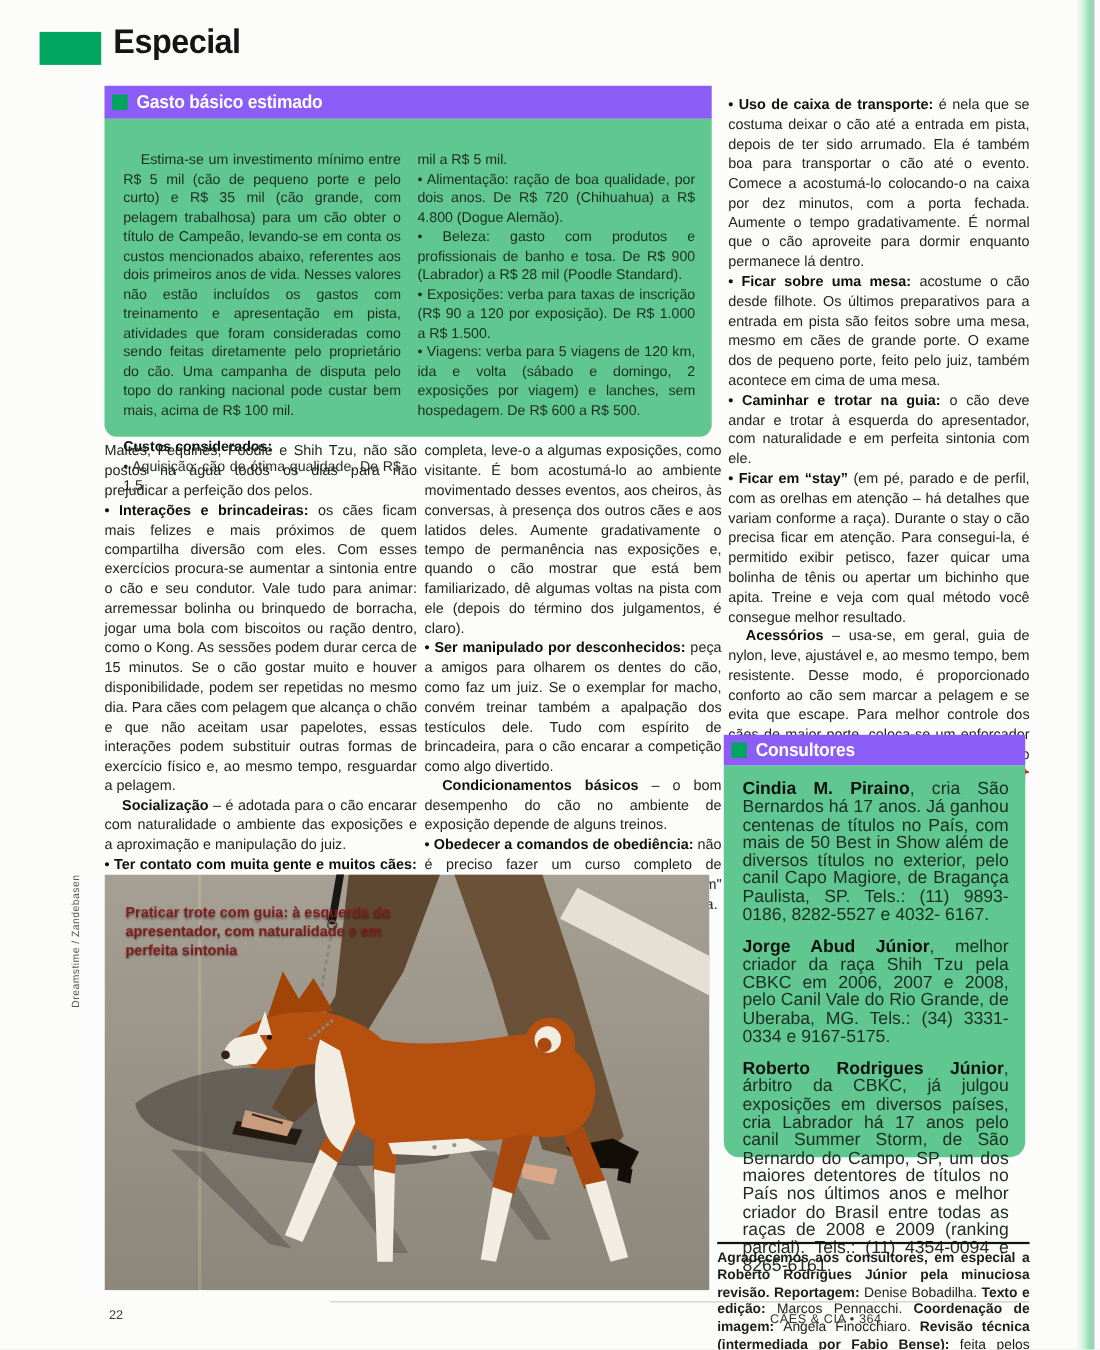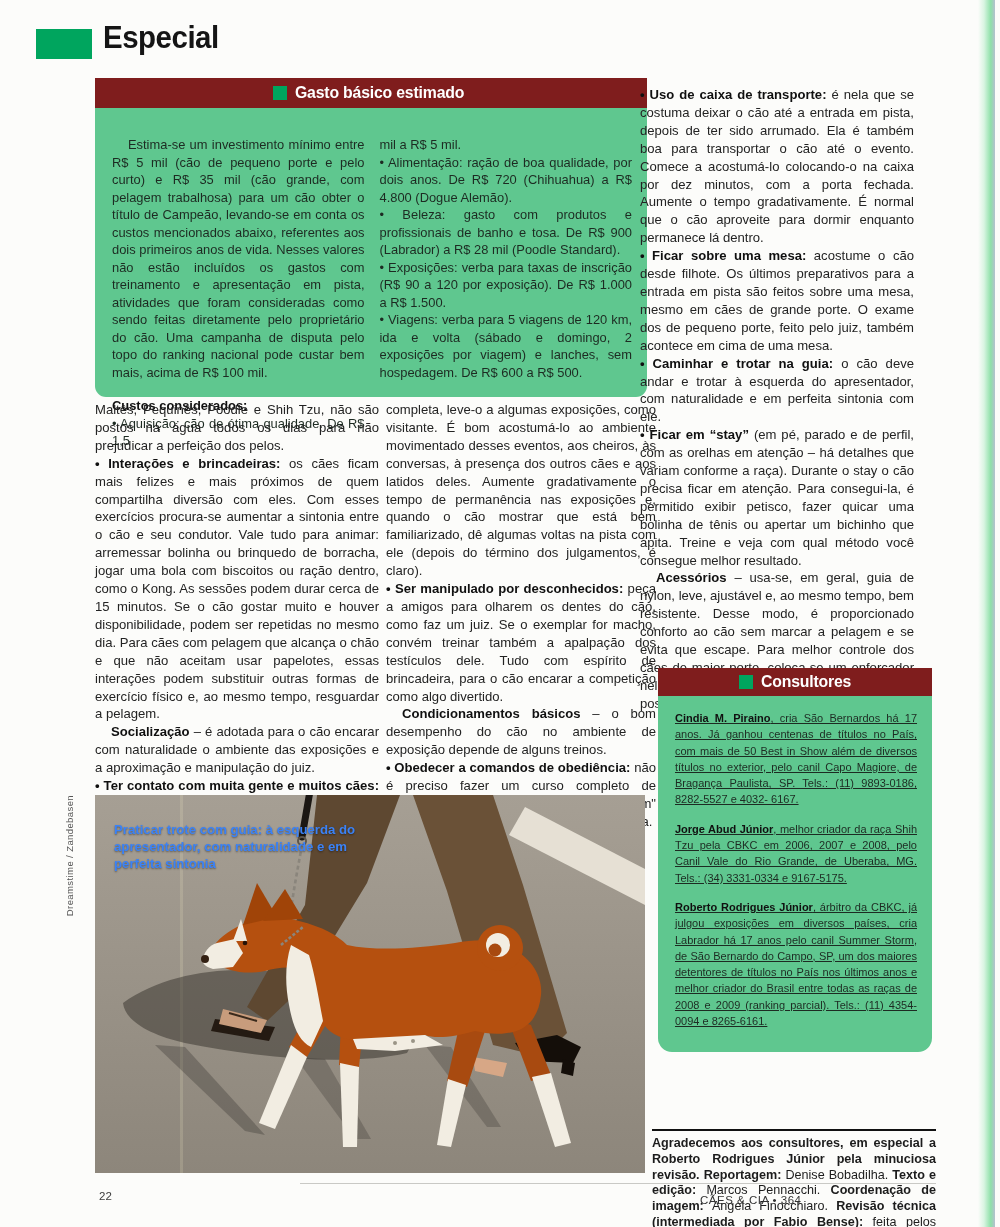--- a/index.html
+++ b/index.html
@@ -11,46 +11,46 @@
   .para .lead{font-weight:bold;color:#101010;}
   .para.indent{text-indent:16px;}
   .para.gap{margin-top:16px;}
 
   
   .hdr-block{position:absolute;left:36px;top:29px;width:56px;height:30px;background:#00a55e;}
   .hdr-title{position:absolute;left:103px;top:20px;font-size:31px;font-weight:900;color:#151515;
              letter-spacing:-0.5px;transform:scaleX(.95);transform-origin:left;}
 
   
-  .bar{position:absolute;height:30px;background:#7f1d1d;display:flex;align-items:center;padding-left:7px;box-sizing:border-box;justify-content:center;}
+  .bar{position:absolute;height:30px;background:#8b5cf6;display:flex;align-items:center;padding-left:7px;box-sizing:border-box;}
   .bar .sq{width:14px;height:14px;background:#00a55e;margin-right:8px;flex:0 0 auto;}
   .bar .t{color:#ffffff;font-weight:bold;font-size:17px;letter-spacing:-0.2px;white-space:nowrap;
           transform:scaleX(.93);transform-origin:left;}
   .greenbody{position:absolute;background:#5fc78f;border-radius:0 0 11px 11px;box-sizing:border-box;}
   .greenbody .para{font-size:12.9px;line-height:17.5px;color:#1d2b22;}
   .gasto-cols{display:flex;gap:15px;padding:12px 15px 10px 17px;margin-top:16px;}
   .gasto-col{flex:1;}
 
   
   .col{position:absolute;}
   #col-right{padding-right:0;}
   #col-right .para:last-child{position:relative;}
   .dog-end{position:absolute;right:0;bottom:1px;line-height:0;}
 
   
   .photo{position:absolute;left:95px;top:795px;width:550px;height:378px;}
   .photo svg{display:block;}
-  .caption{position:absolute;left:19px;top:26px;width:258px;color:#3b82f6;font-weight:bold;
+  .caption{position:absolute;left:19px;top:26px;width:258px;color:#7f1d1d;font-weight:bold;
            font-size:13.2px;line-height:17px;text-shadow:0 1px 2px rgba(0,0,0,.45);}
   .credit{position:absolute;left:64px;top:795px;width:14px;height:180px;}
   .credit span{position:absolute;left:0;top:0;transform:rotate(-90deg) translateX(-100%);
                transform-origin:left top;white-space:nowrap;font-size:9.5px;color:#555;letter-spacing:.4px;}
 
   
-  #consultores-body .para{font-size:11px;line-height:16.3px;color:#1d2b22;text-decoration:underline;}
+  #consultores-body .para{font-size:16px;line-height:16.3px;color:#1d2b22;}
   #consultores-body{padding:14px 15px 10px 17px;}
   #consultores-body .para.gap{margin-top:13px;}
 
   
   .continua{position:absolute;left:652px;top:1063px;width:284px;font-size:13px;line-height:16.4px;
             color:#2a2a2a;text-align:justify;}
   .credits{position:absolute;left:652px;top:1136px;width:284px;font-size:12.6px;line-height:15.8px;
            color:#1c1c1c;text-align:justify;}
   .credits .b{font-weight:bold;}
   .credits-rule{position:absolute;left:652px;top:1129px;width:284px;height:2px;background:#111;}
@@ -87,21 +87,21 @@
       <div class="gasto-col">
           <p class="para"><span>mil a R$ 5 mil.</span></p>
           <p class="para"><span>• Alimentação: ração de boa qualidade, por dois anos. De R$ 720 (Chihuahua) a R$ 4.800 (Dogue Alemão).</span></p>
           <p class="para"><span>• Beleza: gasto com produtos e profissionais de banho e tosa. De R$ 900 (Labrador) a R$ 28 mil (Poodle Standard).</span></p>
           <p class="para"><span>• Exposições: verba para taxas de inscrição (R$ 90 a 120 por exposição). De R$ 1.000 a R$ 1.500.</span></p>
           <p class="para"><span>• Viagens: verba para 5 viagens de 120 km, ida e volta (sábado e domingo, 2 exposições por viagem) e lanches, sem hospedagem. De R$ 600 a R$ 500.</span></p>
         </div>
     </div>
   </div>
 
-  <div class="col" id="col-right" style="left:640px;top:86px;width:274px;">
+  <div class="col" id="col-right" style="left:662px;top:86px;width:274px;">
       <p class="para"><span class="lead">• Uso de caixa de transporte:</span><span> é nela que se costuma deixar o cão até a entrada em pista, depois de ter sido arrumado. Ela é também boa para transportar o cão até o evento. Comece a acostumá-lo colocando-o na caixa por dez minutos, com a porta fechada. Aumente o tempo gradativamente. É normal que o cão aproveite para dormir enquanto permanece lá dentro.</span></p>
       <p class="para"><span class="lead">• Ficar sobre uma mesa:</span><span> acostume o cão desde filhote. Os últimos preparativos para a entrada em pista são feitos sobre uma mesa, mesmo em cães de grande porte. O exame dos de pequeno porte, feito pelo juiz, também acontece em cima de uma mesa.</span></p>
       <p class="para"><span class="lead">• Caminhar e trotar na guia:</span><span> o cão deve andar e trotar à esquerda do apresentador, com naturalidade e em perfeita sintonia com ele.</span></p>
       <p class="para"><span class="lead">• Ficar em “stay”</span><span> (em pé, parado e de perfil, com as orelhas em atenção – há detalhes que variam conforme a raça). Durante o stay o cão precisa ficar em atenção. Para consegui-la, é permitido exibir petisco, fazer quicar uma bolinha de tênis ou apertar um bichinho que apita. Treine e veja com qual método você consegue melhor resultado.</span></p>
       <p class="para indent"><span class="lead">Acessórios</span><span> – usa-se, em geral, guia de nylon, leve, ajustável e, ao mesmo tempo, bem resistente. Desse modo, é proporcionado conforto ao cão sem marcar a pelagem e se evita que escape. Para melhor controle dos cães de maior porte, coloca-se um enforcador neles, geralmente de metal e o mais fino possível, para ser confortável e discreto.</span>
   <span class="dog-end"><svg width="19" height="14" viewBox="0 0 24 18">
             <path fill="#c62310" d="M2,6 L0,1 L3,3 L5,3 C6,2 8,2 10,2.5 L16,3 L18,0.5 L19.5,1 L20,3 L23,4 L23.5,6 L20,6.5 L19,8 L19,16 L17,16 L16.5,9.5 L9,9.5 L8.5,16 L6.5,16 L6,10 L4.5,10 L3.5,16 L1.5,16 L2.5,9 Z"></path>
           </svg></span>
 </p>
     </div>

